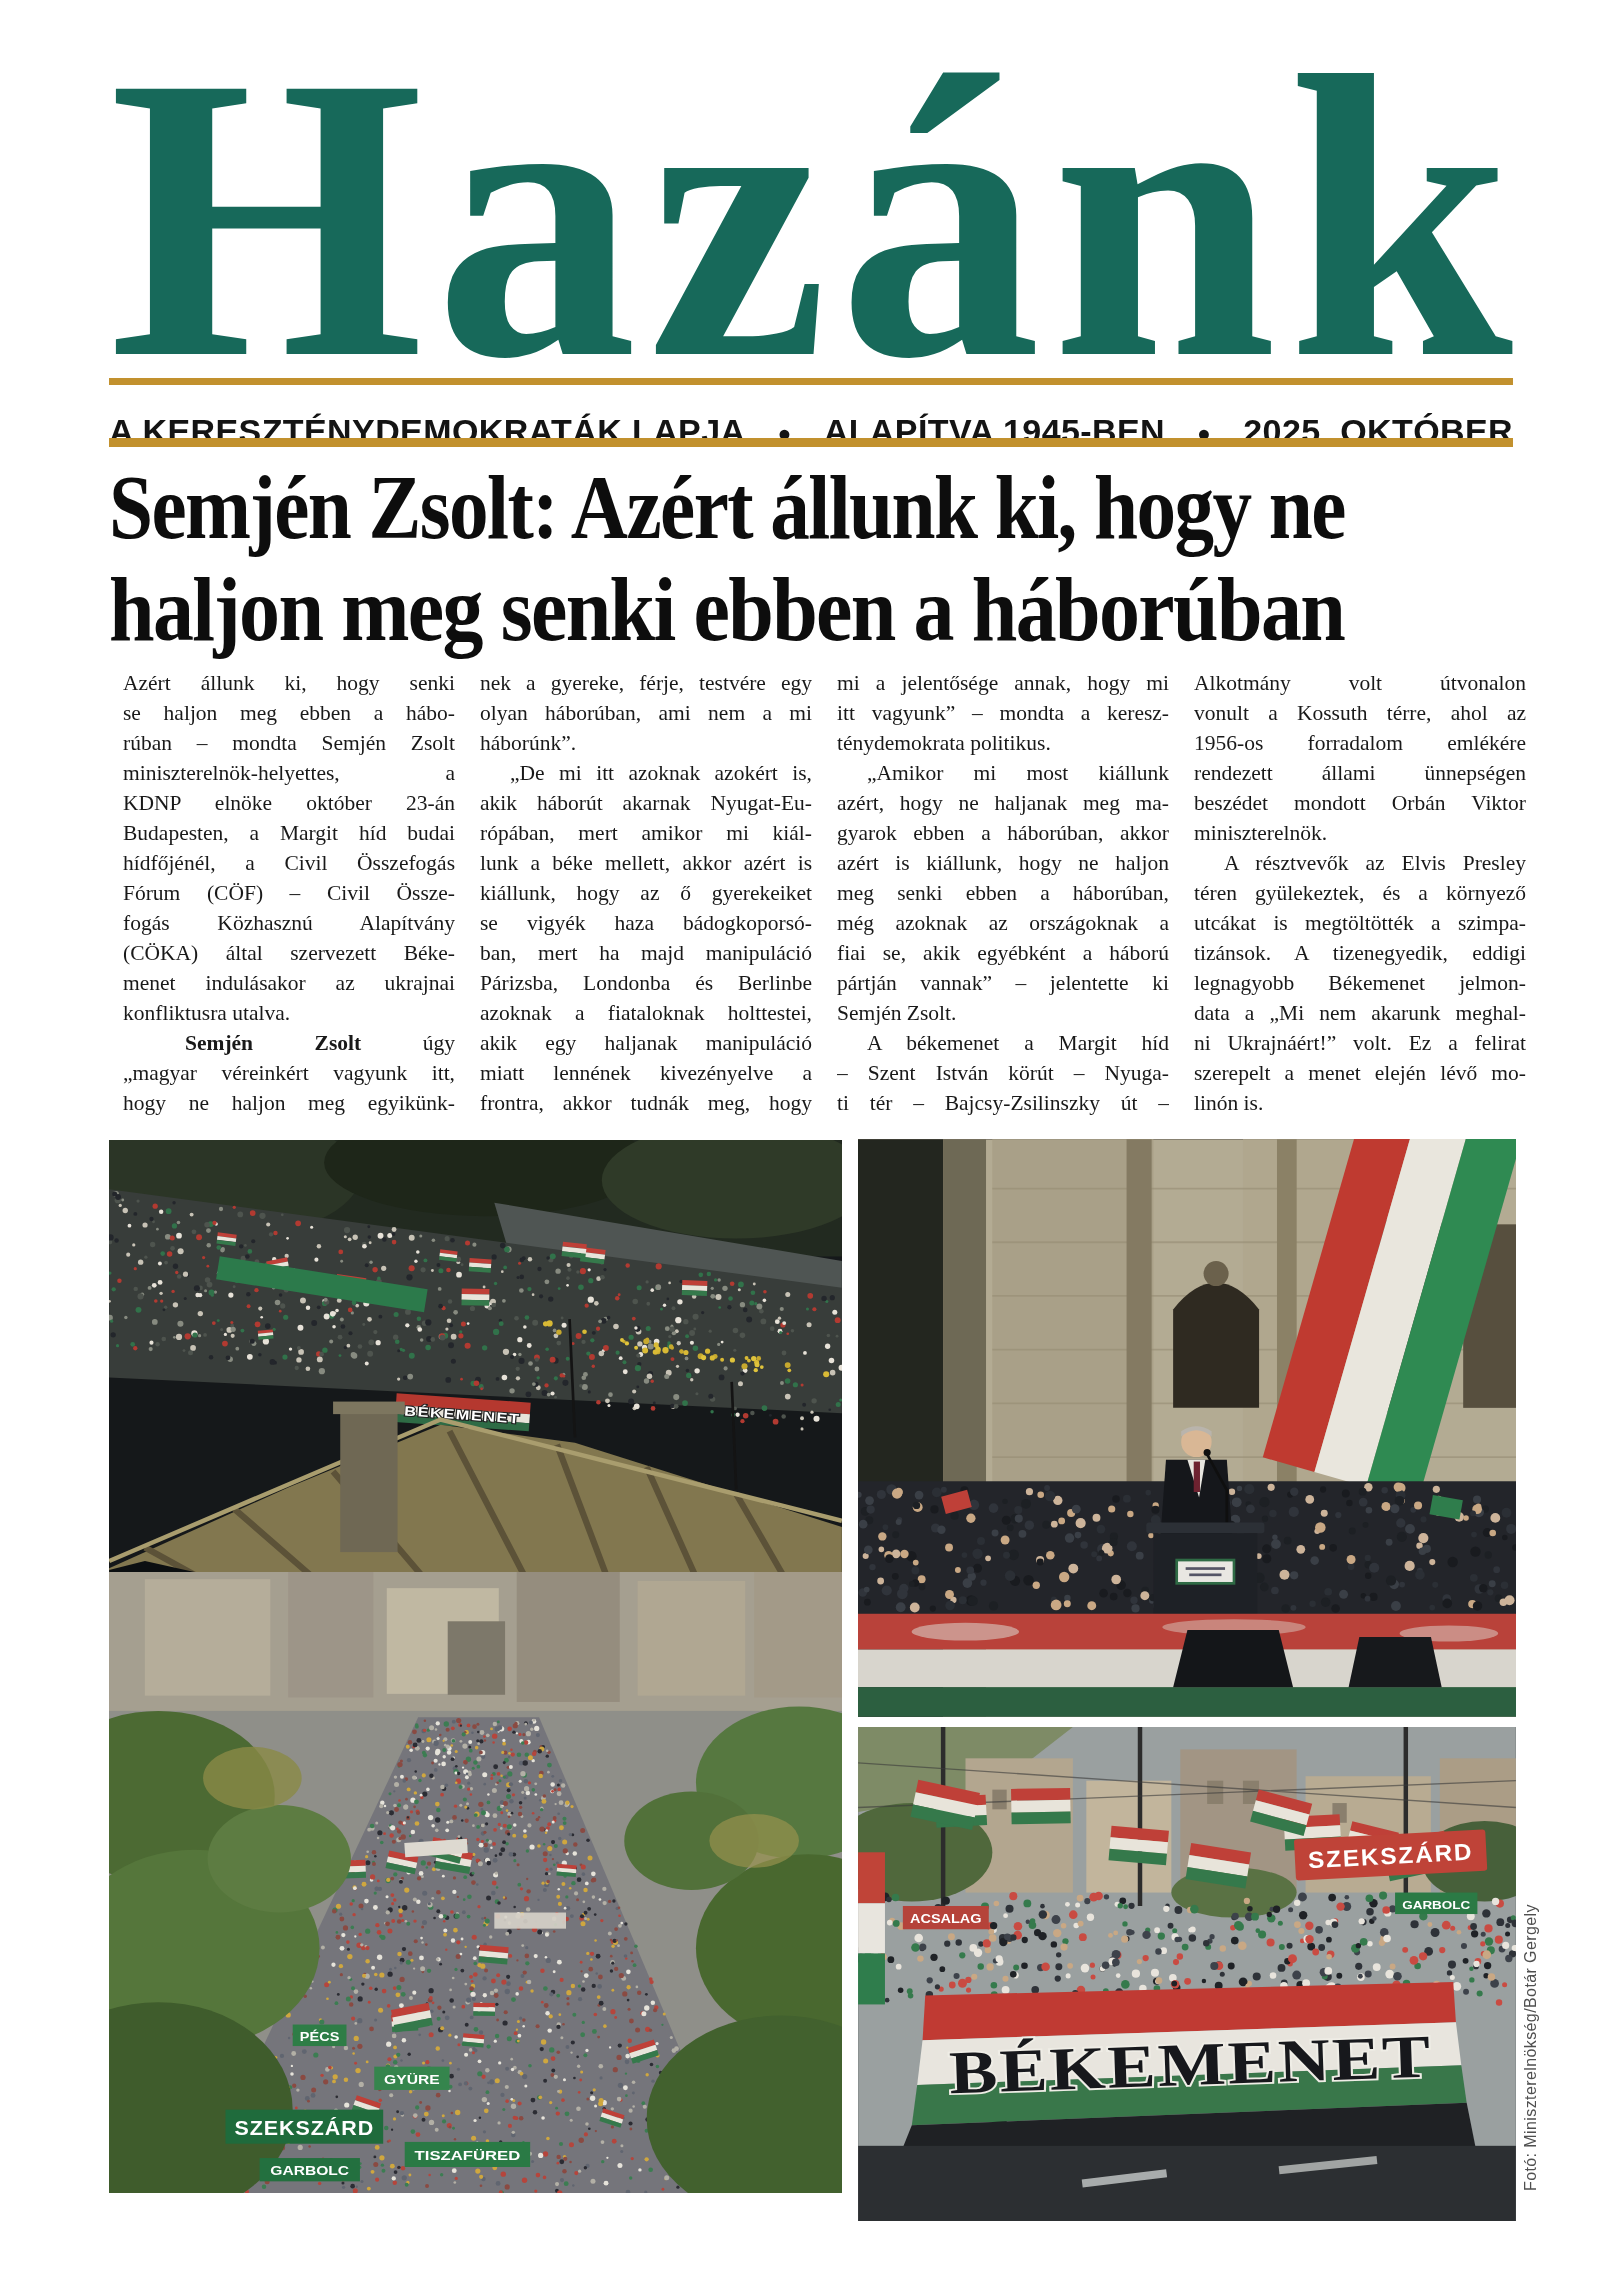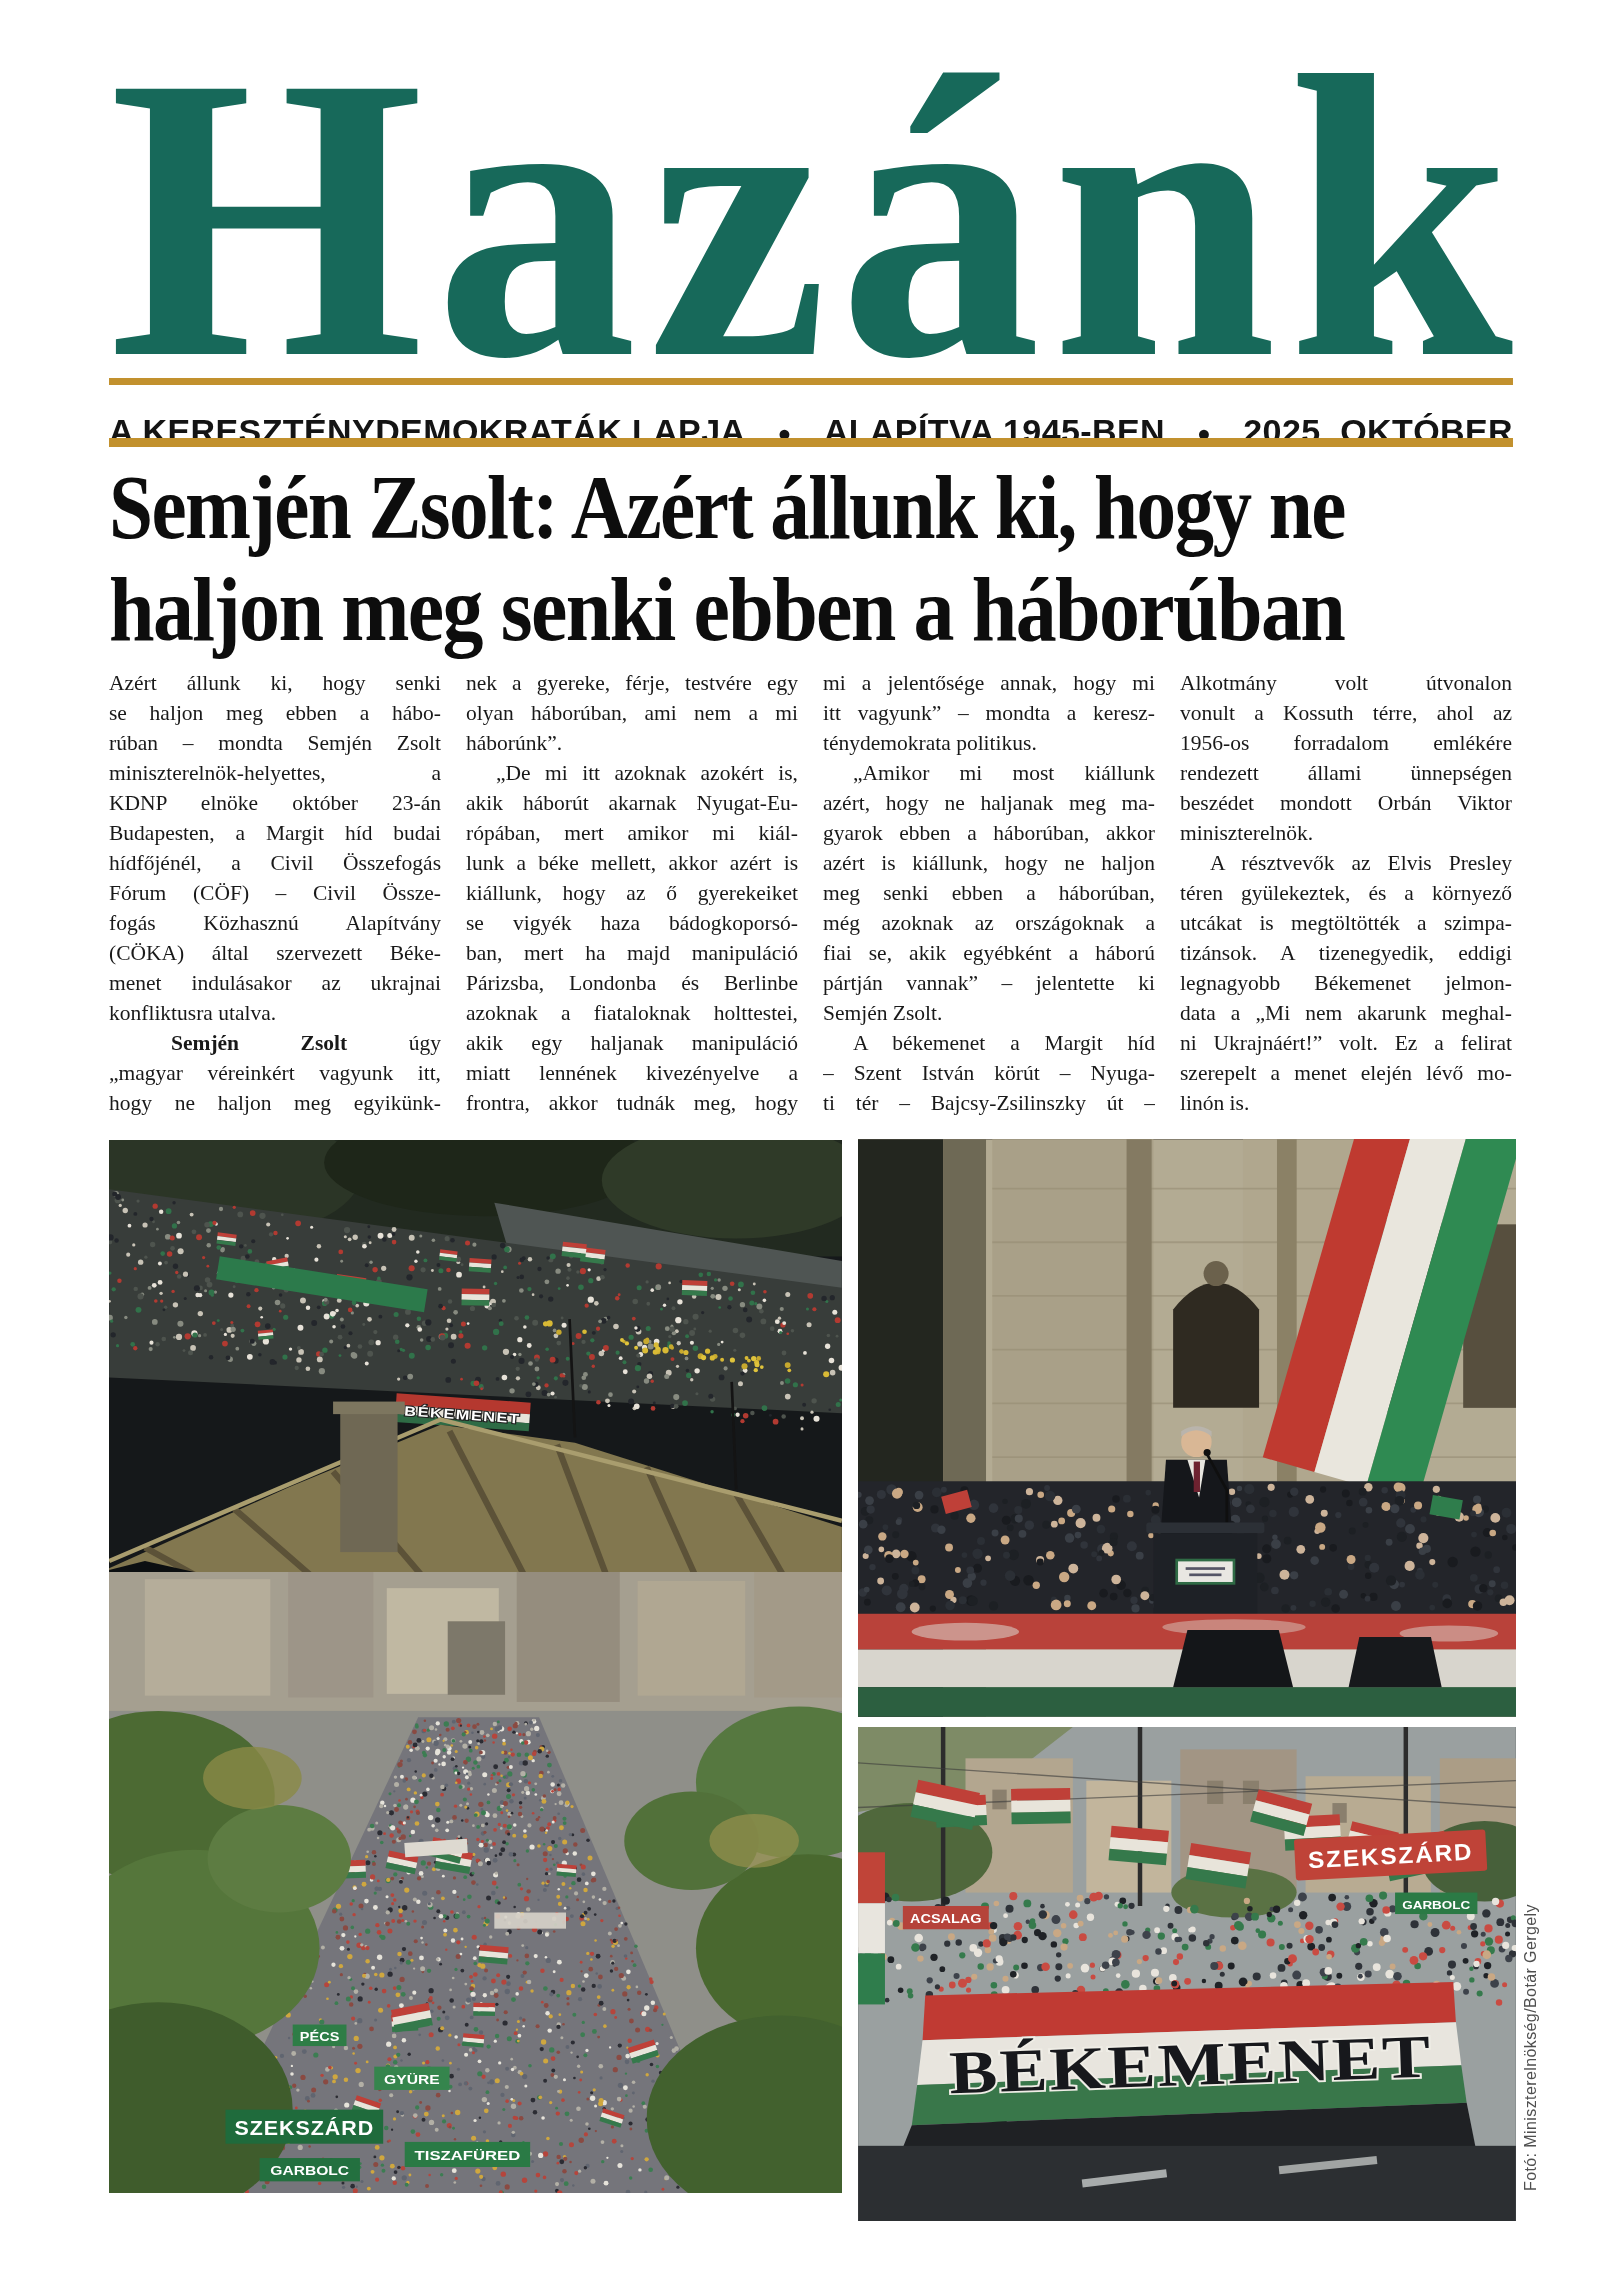--- a/index.html
+++ b/index.html
@@ -23,21 +23,21 @@
   #tagline .bullet{font-size:23px;transform:translateY(1.8px);}
 
   
   .hl{position:absolute;left:109px;font-family:"Liberation Serif",serif;font-weight:700;
       color:#0d0d0d;font-size:91px;white-space:nowrap;letter-spacing:-1.8px;
       transform-origin:0 50%;line-height:1;}
   #hl1{top:462px;transform:scaleX(.87);}
   #hl2{top:564px;transform:scaleX(.90);}
 
   
-  #columns{position:absolute;left:109px;top:668px;width:1404px;display:flex;gap:25px;
+  #columns{position:absolute;left:123px;top:668px;width:1404px;display:flex;gap:25px;
            font-size:21.5px;color:#191919;}
   .col{width:332px;}
   .bline{height:30px;line-height:30px;overflow:hidden;text-align:justify;text-align-last:justify;}
   .bline.last{text-align-last:left;}
   .bline.ind{text-indent:30px;}
   .bline b{font-weight:700;margin-left:32px;}
 
   
   .photo{position:absolute;overflow:hidden;background:#1a1c1e;}
   .photo svg{display:block;width:100%;height:100%;}

